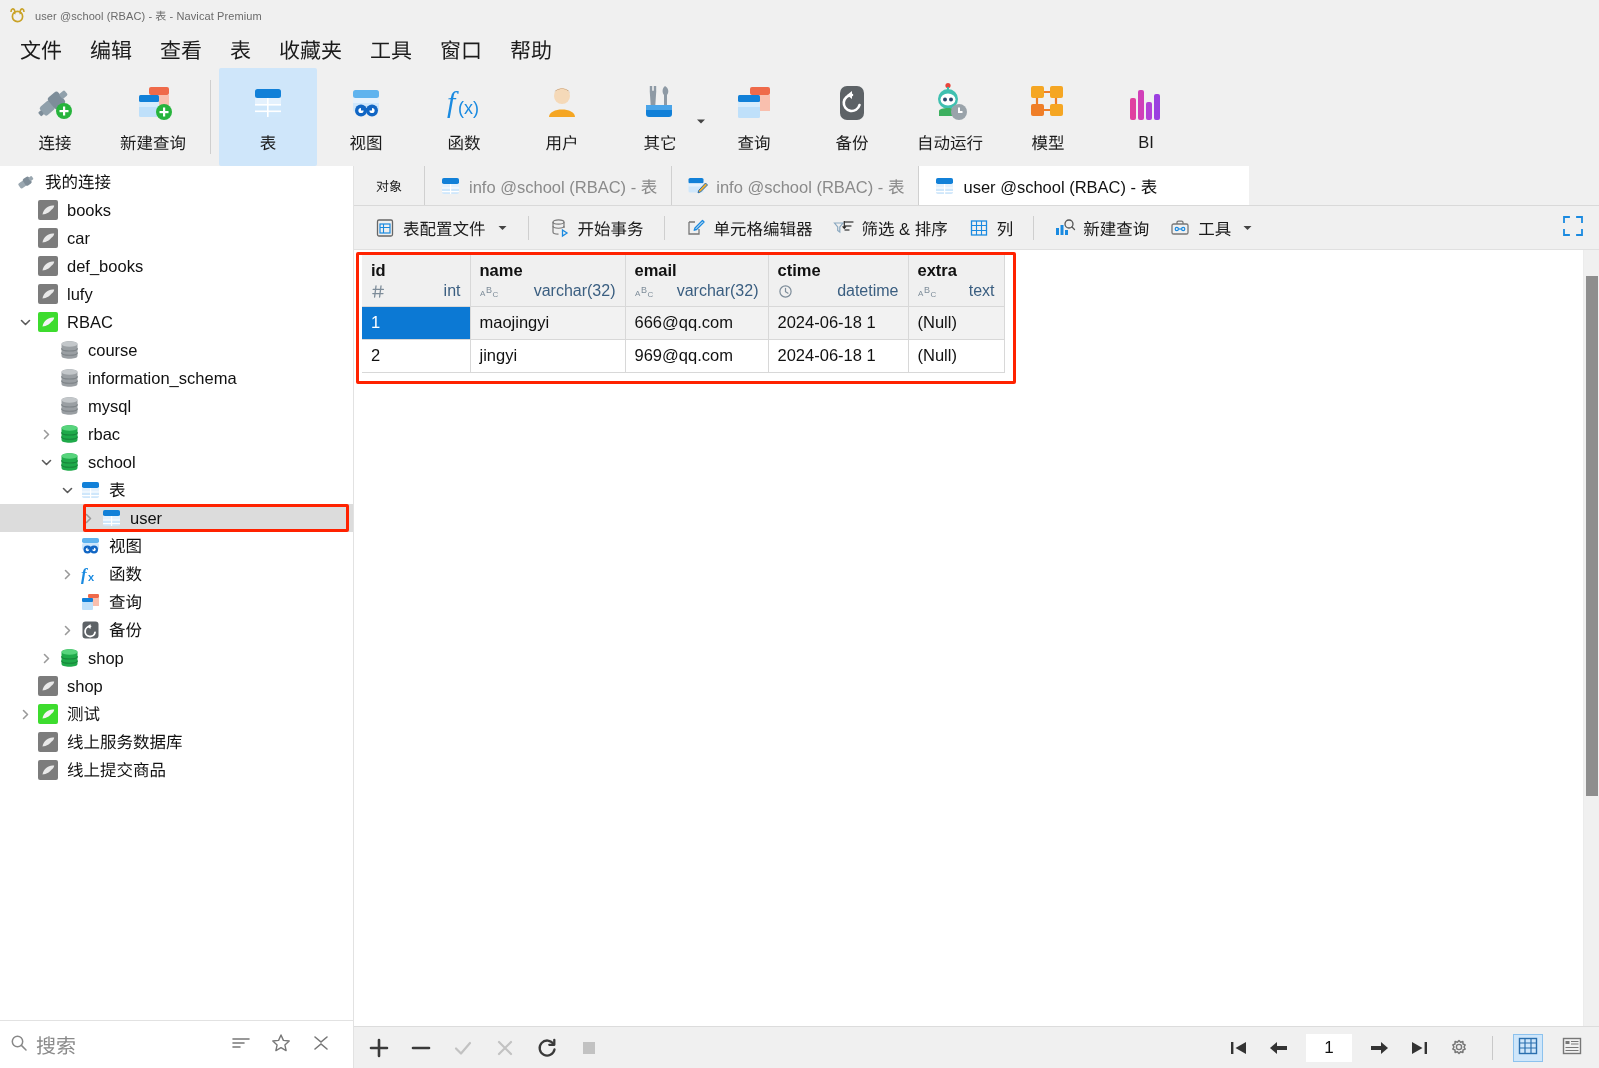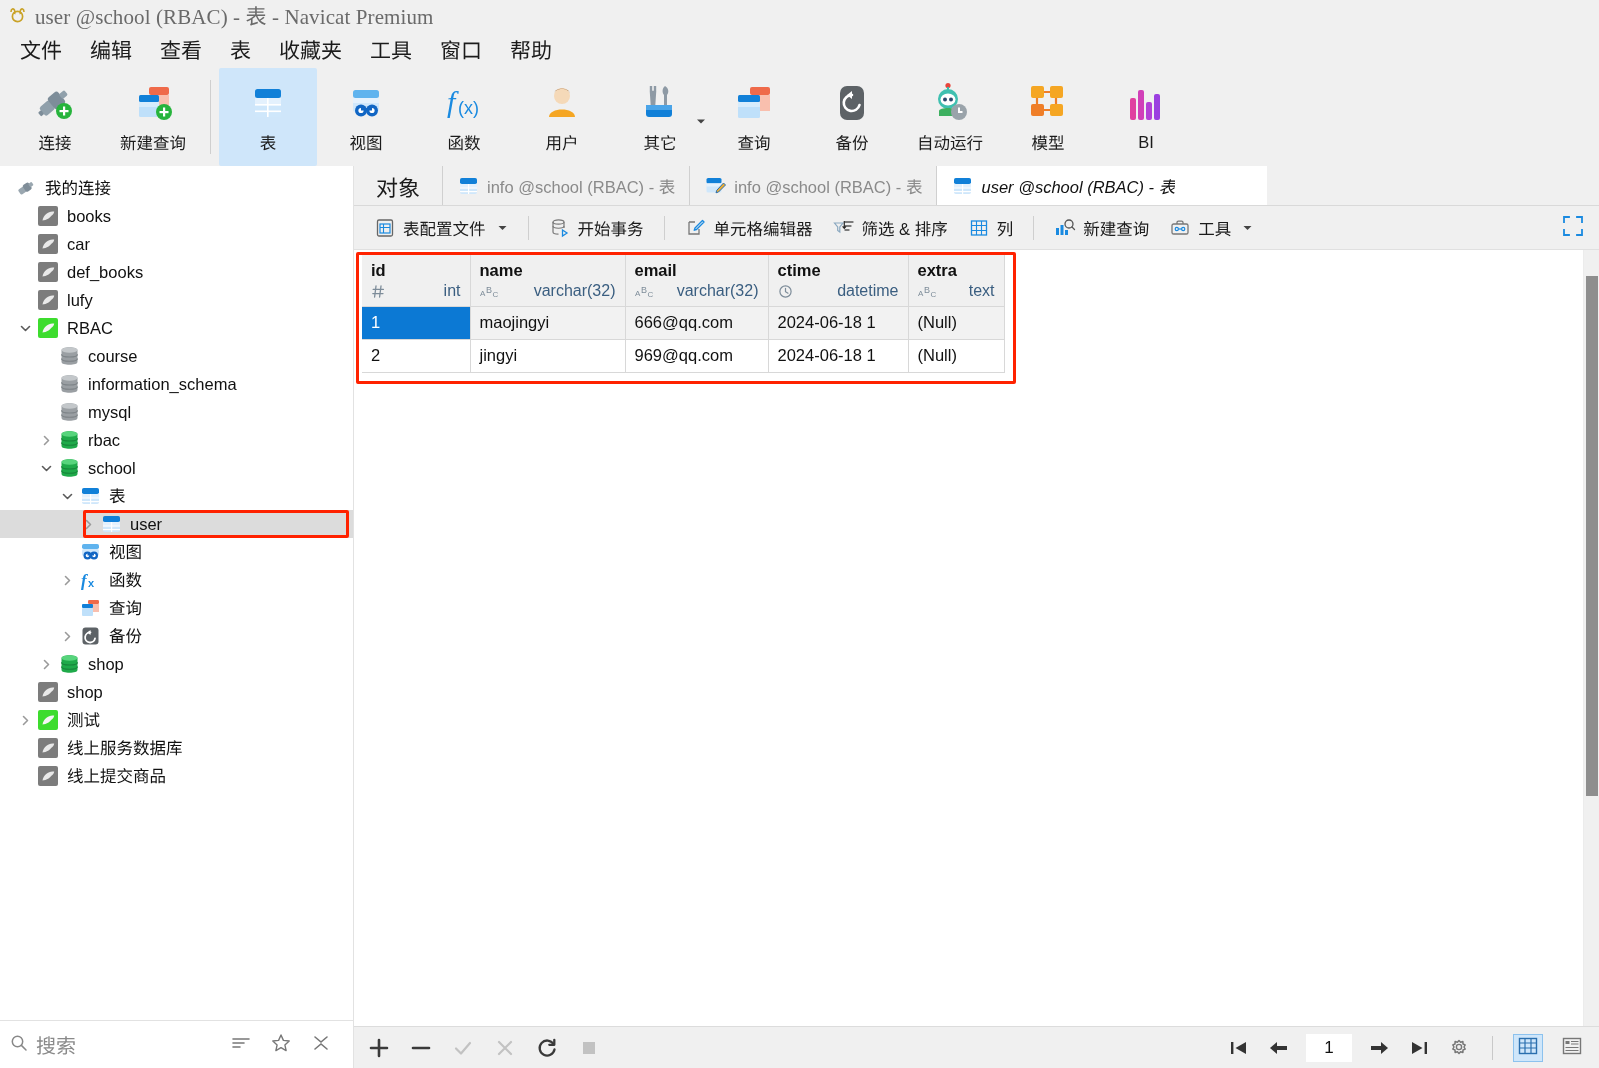--- a/index.html
+++ b/index.html
@@ -24,23 +24,22 @@
     background: #f0f0f0;
     display: flex; align-items: center;
     padding-left: 8px;
     gap: 8px;
   }
   .titlebar .app-icon {
     width: 19px; height: 19px;
     display: flex; align-items: center; justify-content: center;
   }
   .titlebar .title-text {
-    font-size: 21px; color: #6a6a6a;
+    font-size: 11px; color: #6a6a6a;
     letter-spacing: 0.1px;
-    font-family: Liberation Serif, serif;
   }
 
   
   .menubar {
     height: 38px; min-height: 38px;
     background: #f0f0f0;
     display: flex; align-items: center;
     padding-left: 6px;
   }
   .menu-item {
@@ -94,21 +93,21 @@
 
   
   .sidebar {
     width: 354px; min-width: 354px;
     background: #ffffff;
     display: flex; flex-direction: column;
     border-right: 1px solid #e2e2e2;
   }
   .tree {
     flex: 1; overflow: hidden;
-    padding-top: 8px;
+    padding-top: 2px;
   }
   .tnode {
     height: 28px;
     display: flex; align-items: center;
     font-size: 16.5px; color: #111;
     white-space: nowrap;
     cursor: default;
     position: relative;
   }
   .tnode.sel { background: #dcdcdc; }
@@ -144,39 +143,38 @@
   
   .tabstrip {
     height: 40px; min-height: 40px;
     background: #f0f0f0;
     display: flex; align-items: stretch;
     border-bottom: 1px solid #d9d9d9;
   }
   .obj-tab {
     display: flex; align-items: center;
     padding: 0 22px;
-    font-size: 22px; color: #1b1b1b;
+    font-size: 13px; color: #1b1b1b;
     border-right: 1px solid #d0d0d0;
     cursor: default;
   }
   .tab {
     display: flex; align-items: center; gap: 8px;
     padding: 0 14px;
     font-size: 16.5px; color: #8a8a8a;
     border-right: 1px solid #d0d0d0;
     max-width: 330px;
     cursor: default;
     white-space: nowrap; overflow: hidden;
   }
   .tab.active {
     background: #ffffff;
     color: #111111;
     border-right: none;
     flex: 1;
-    font-style: italic;
   }
   .tab .tabic { width: 22px; min-width: 22px; height: 20px; display:flex; align-items:center; justify-content:center;}
   .tab .tabtxt { overflow: hidden; text-overflow: ellipsis; }
 
   
   .subbar {
     height: 44px; min-height: 44px;
     background: #f0f0f0;
     display: flex; align-items: center;
     padding-left: 10px;

